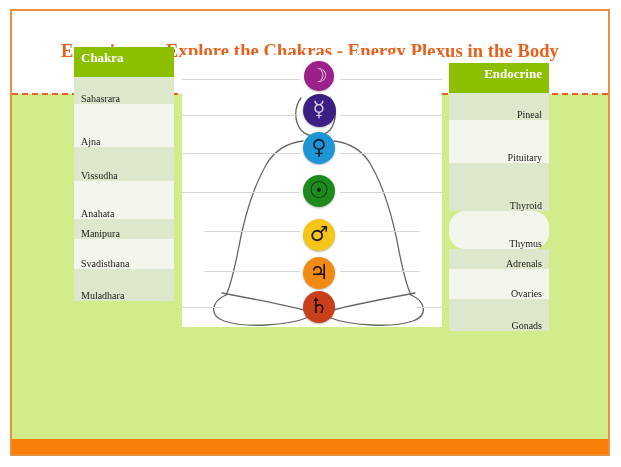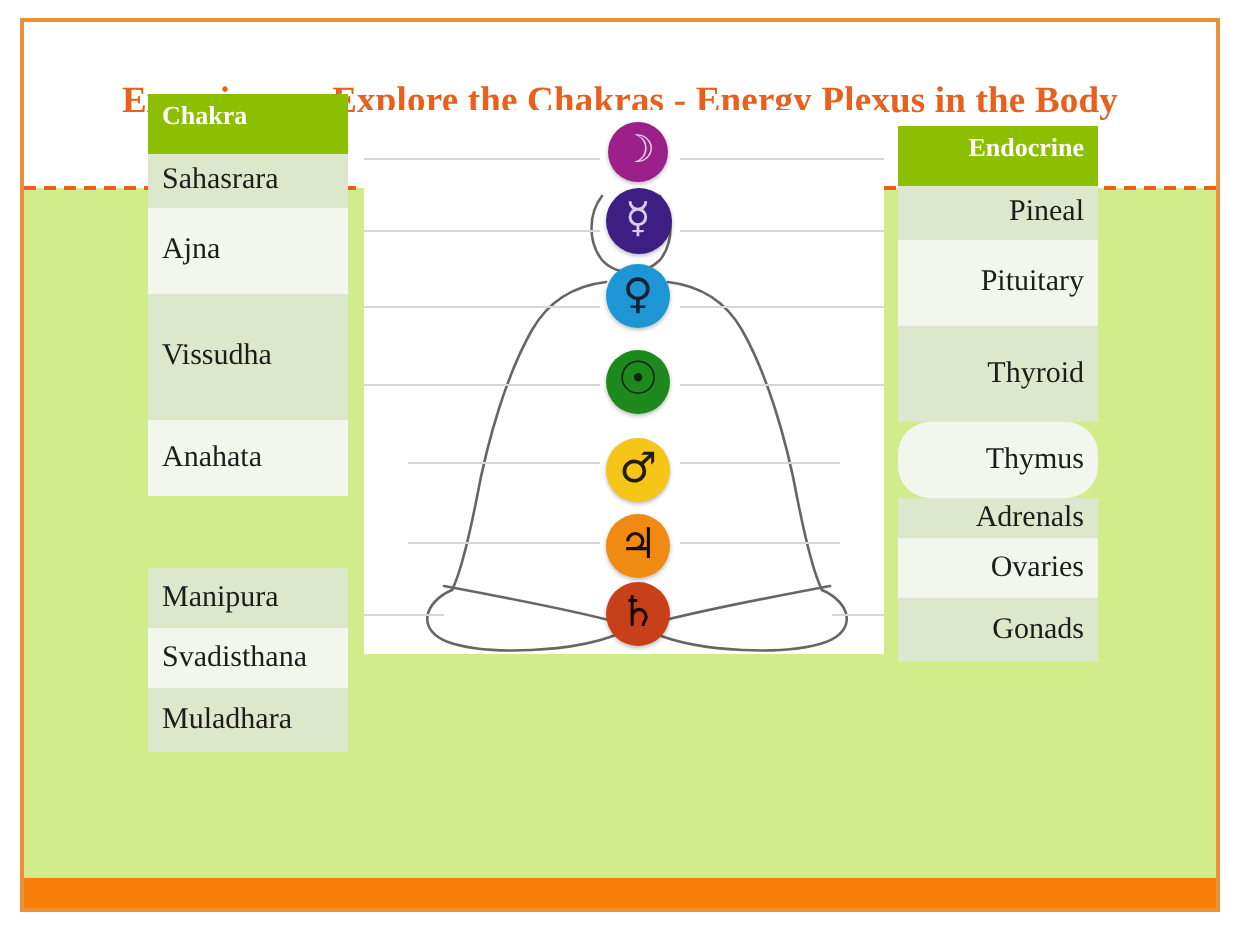--- a/index.html
+++ b/index.html
@@ -164,27 +164,27 @@
     height: 30px;
     line-height: 22px;
     padding: 0 7px;
     box-sizing: border-box;
     white-space: nowrap;
   }
   #tbl-left .tbl-head  { text-align: left; }
   #tbl-right .tbl-head { text-align: right; }
 
   .tbl-row {
-    font-size: 15px;
+    font-size: 10px;
     font-family: "Liberation Serif", serif;
     color: #1C1C1C;
     padding: 0 7px;
     box-sizing: border-box;
     display: flex;
-    align-items: center;
+    align-items: flex-end;
     white-space: nowrap;
   }
   #tbl-left .tbl-row  { justify-content: flex-start; }
   #tbl-right .tbl-row { justify-content: flex-end; }
 
   .row-a { background: #DCE7CB; }
   .row-b { background: #F2F6EC; }
 </style>
 </head>
 <body>
@@ -261,27 +261,27 @@
 
   <div class="tbl" id="tbl-left">
     <div class="tbl-head">Chakra</div>
     <div id="left-rows">
         <div class="tbl-row row-a" style="height: 27px;">
           <span>Sahasrara</span>
         </div>
         <div class="tbl-row row-b" style="height: 43px;">
           <span>Ajna</span>
         </div>
-        <div class="tbl-row row-a" style="height: 63px;">
+        <div class="tbl-row row-a" style="height: 34px;">
           <span>Vissudha</span>
         </div>
         <div class="tbl-row row-b" style="height: 38px;">
           <span>Anahata</span>
         </div>
-        <div class="tbl-row row-a" style="height: 30px; margin-top: 36px;">
+        <div class="tbl-row row-a" style="height: 20px;">
           <span>Manipura</span>
         </div>
         <div class="tbl-row row-b" style="height: 30px;">
           <span>Svadisthana</span>
         </div>
         <div class="tbl-row row-a" style="height: 32px;">
           <span>Muladhara</span>
         </div>
       </div>
   </div>

